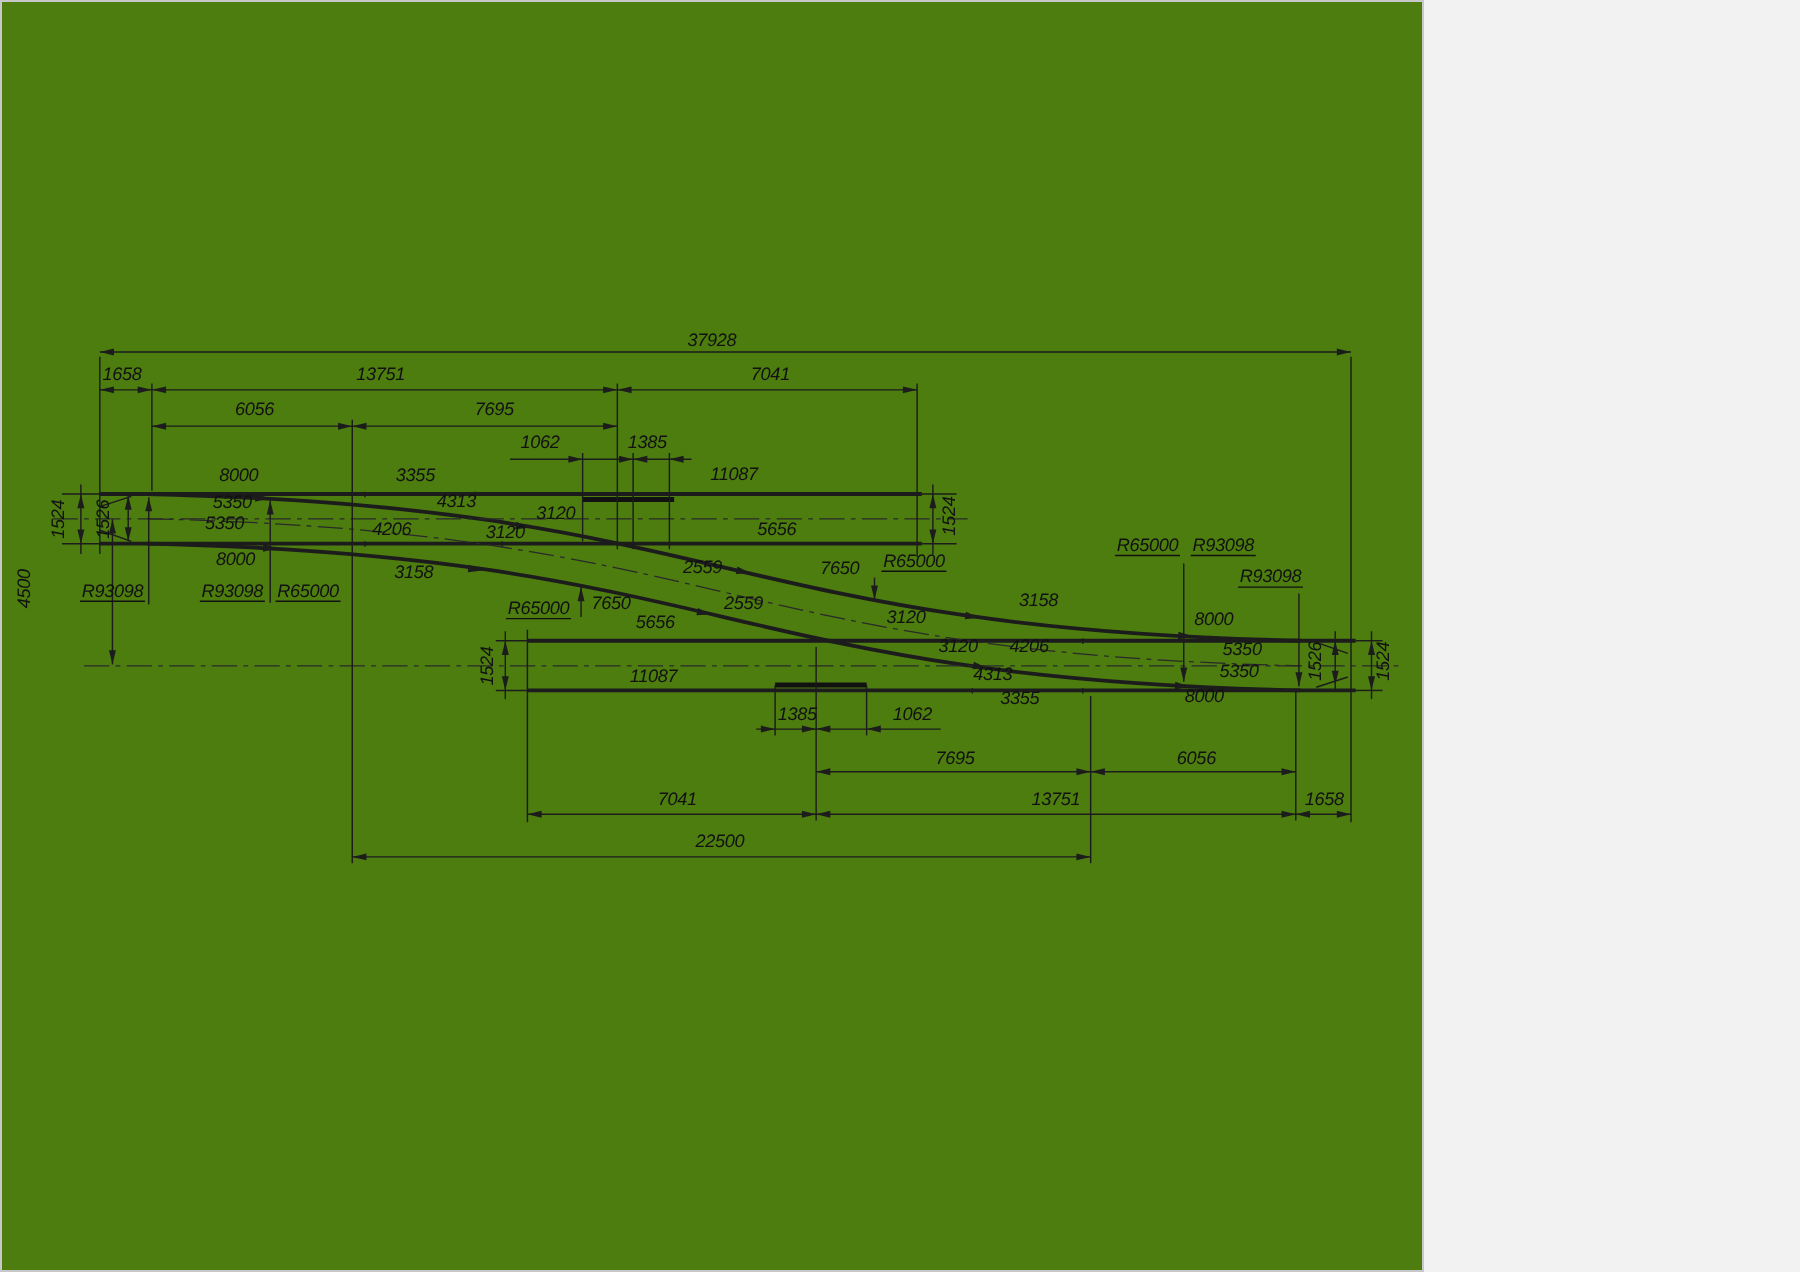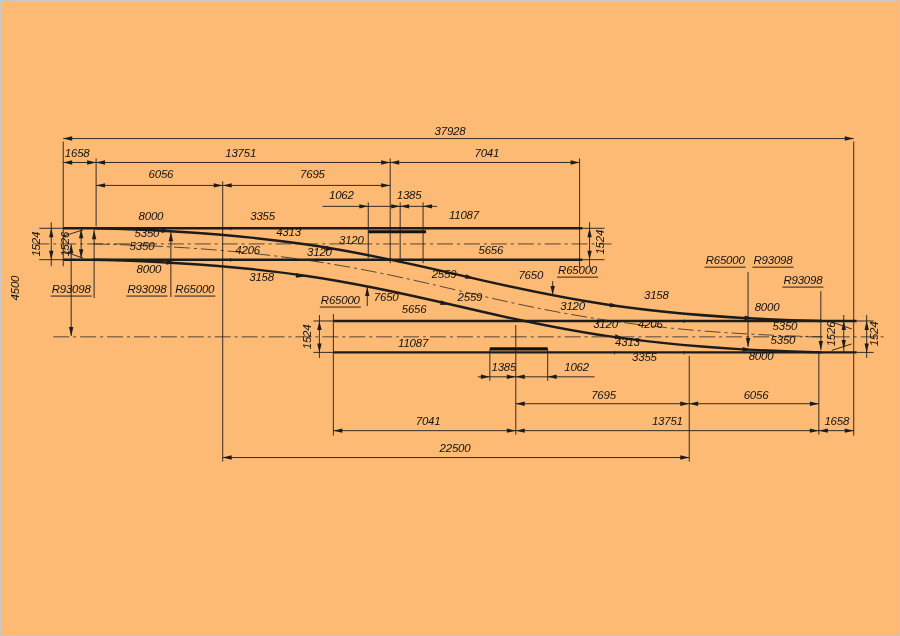--- a/index.html
+++ b/index.html
@@ -1,16 +1,16 @@
 <!DOCTYPE html>
 <html><head>
 <meta charset="utf-8">
 <style>
   html,body{margin:0;padding:0;background:#f2f2f2;}
-  .stage{width:900px;height:636px;background:#fdba74;border:1px solid #c8c8c8;
+  .stage{width:712px;height:636px;background:#4d7c0f;border:1px solid #c8c8c8;
          box-sizing:border-box;position:relative;overflow:hidden;}
   svg{display:block;width:100%;height:100%;}
   .rail{stroke:#1c1c1c;stroke-width:2.4;fill:none;stroke-linecap:butt;}
   .guard{stroke:#111;stroke-width:3.2;fill:none;}
   .thin{stroke:#1c1c1c;stroke-width:0.9;fill:none;}
   .cl{stroke:#2a2a2a;stroke-width:0.8;fill:none;stroke-dasharray:16 4 3 4;}
   .tri{fill:#1c1c1c;stroke:none;}
   .lbl{font-family:"Liberation Sans","DejaVu Sans",sans-serif;font-style:italic;
        font-size:11.5px;fill:#111;text-anchor:middle;letter-spacing:-0.2px;}
   .ul{stroke:#111;stroke-width:0.9;}

